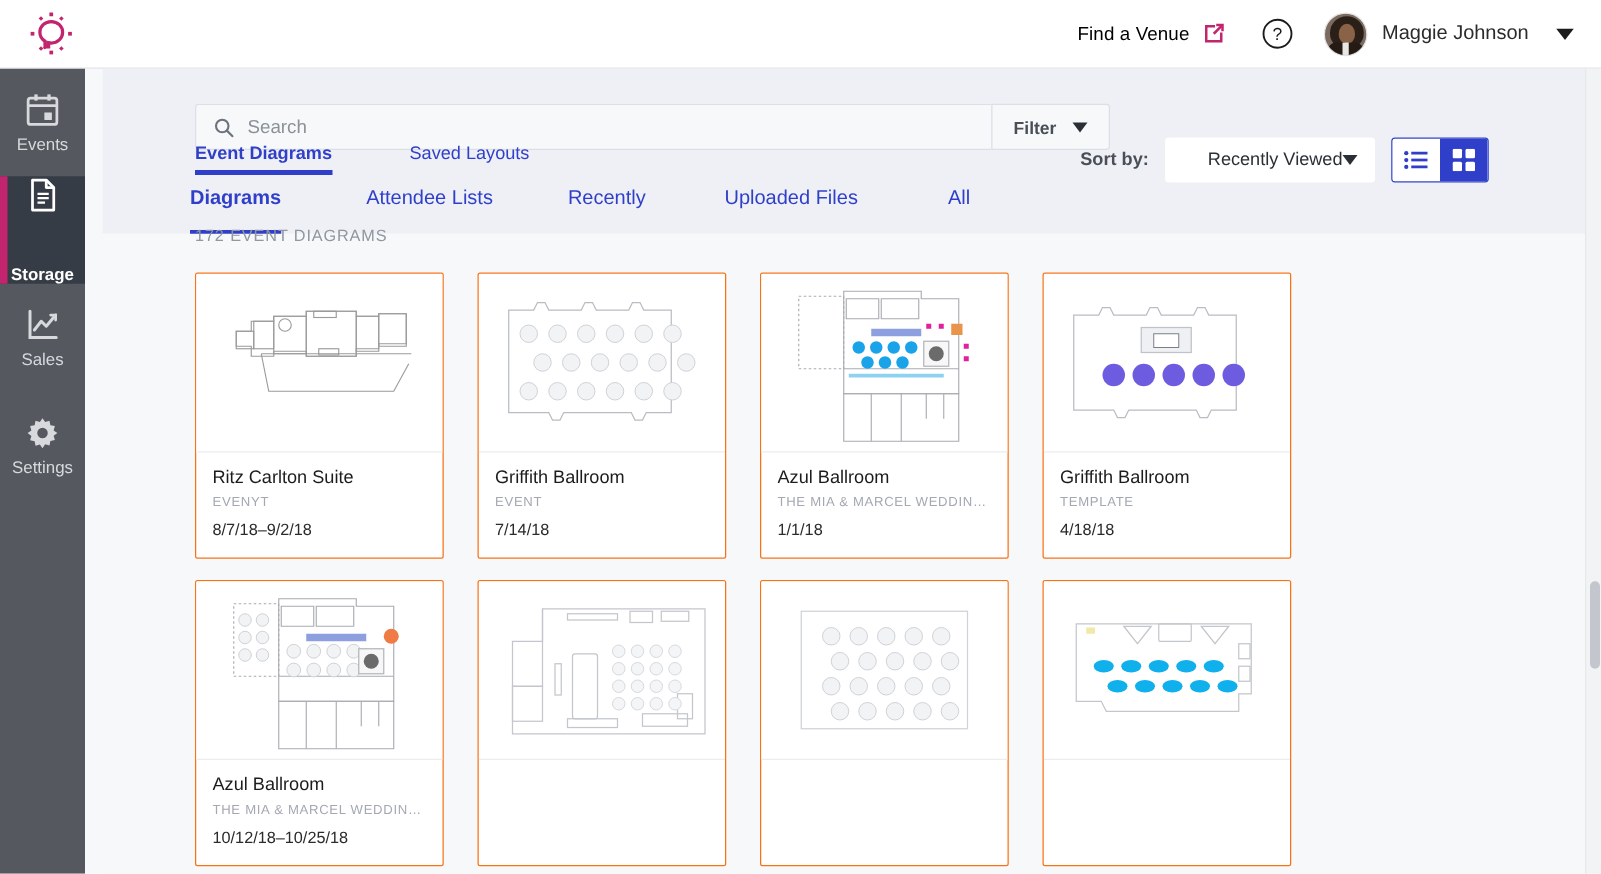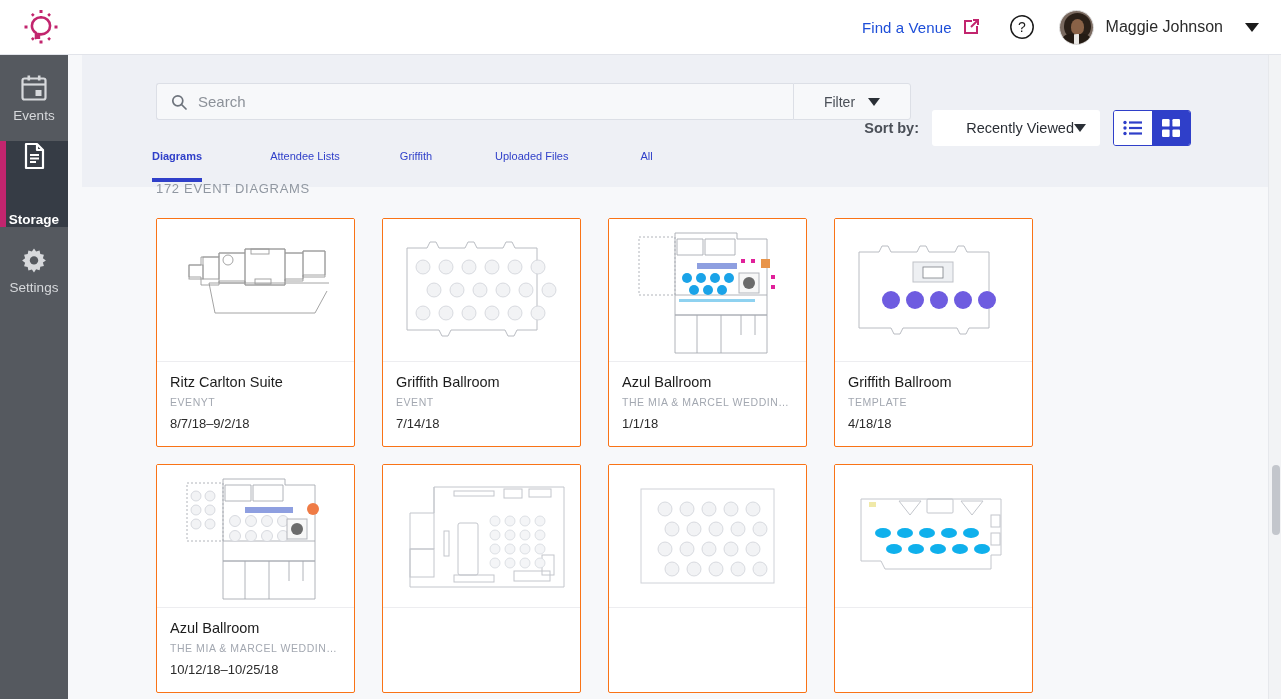--- a/index.html
+++ b/index.html
@@ -16,21 +16,21 @@
   .topbar {
     position: absolute; top:0; left:0; width:1281px; height:55px;
     background:#ffffff; border-bottom:1px solid #e2e4ea;
     display:flex; align-items:center;
   }
   .logo-wrap { width:82px; display:flex; align-items:center; justify-content:center; }
   .topbar-right {
     margin-left:auto; display:flex; align-items:center; padding-right:22px; gap:0;
   }
   .find-venue {
-    color:#1d4ed8; font-size:15px; letter-spacing:.1px; cursor:pointer;
+    color:#000000; font-size:15px; letter-spacing:.1px; cursor:pointer;
     display:flex; align-items:center; gap:9px; margin-right:28px;
   }
   .ext-ico { display:block; }
   .help-ico { margin-right:24px; cursor:pointer; display:block; }
   .avatar {
     width:35px; height:35px; border-radius:50%; overflow:hidden;
     background:#7a6a60; margin-right:12px; position:relative; flex:none;
     border:1px solid #e3e3e3;
   }
   .avatar .hair { position:absolute; left:4px; top:2px; width:27px; height:26px;
@@ -72,37 +72,37 @@
     width:637px; height:37px; background:#f7f8fa; border:1px solid #dcdfe6;
     border-right:none; border-radius:3px 0 0 3px;
     display:flex; align-items:center; padding-left:14px; gap:9px;
   }
   .searchbox input {
     border:none; outline:none; background:transparent; font-size:15px;
     color:#4a4f57; width:560px; font-family:"Liberation Sans", sans-serif;
   }
   .searchbox input::placeholder { color:#8c9199; }
   .filterbtn {
-    width:118px; height:37px; background:#f7f8fa; border:1px solid #dcdfe6;
+    width:95px; height:37px; background:#f7f8fa; border:1px solid #dcdfe6;
     border-radius:0 3px 3px 0; display:flex; align-items:center;
-    justify-content:center; gap:13px; cursor:pointer; font-size:14px; color:#4a4f57;
+    justify-content:center; gap:13px; cursor:pointer; font-size:14px; color:#4a4f57;font-weight:bold;
   }
   .caret-sm { width:0;height:0;border-left:6px solid transparent;border-right:6px solid transparent;
       border-top:8px solid #2a2f36; }
   .newbtn {
     position:absolute; top:28px; left:867px; width:168px; height:37px;
     background:#b4257a; color:#fff; border:none; border-radius:4px;
     font-size:15px; font-weight:bold; cursor:pointer;
     font-family:"Liberation Sans", sans-serif;
   }
 
   
   .tabs { position:absolute; top:95px; left:70px; display:flex; align-items:flex-end; }
   .tab {
-    color:#2f3fc9; font-size:11px; padding:0 0 20px 0; cursor:pointer;
+    color:#2f3fc9; font-size:16px; padding:0 0 20px 0; cursor:pointer;
     position:relative; white-space:nowrap;
   }
   .tab.active { font-weight:bold; }
   .tab.active::after {
     content:""; position:absolute; left:0; right:0; bottom:0; height:4px; background:#2f3fc9;
   }
 
   
   .subband { position:absolute; top:132px; left:0; width:1199px; height:512px; background:#f7f8fa; }
   .subtabs { position:absolute; top:60px; left:74px; display:flex; align-items:flex-end; }
@@ -225,20 +225,28 @@
 
     <div class="nav-item active">
       <svg class="nav-ico" width="30" height="30" viewBox="0 0 30 30">
         <path d="M7 3h11l6 6v18H7z" fill="none" stroke="#ffffff" stroke-width="2.2" stroke-linejoin="round"></path>
         <path d="M18 3v6h6" fill="none" stroke="#ffffff" stroke-width="2.2" stroke-linejoin="round"></path>
         <path d="M11 14h9M11 17.5h9M11 21h6" stroke="#ffffff" stroke-width="1.8"></path>
       </svg>
       <span>Storage</span>
     </div>
 
+    <div class="nav-item">
+      <svg class="nav-ico" width="30" height="30" viewBox="0 0 30 30">
+        <path d="M5 4v21h21" fill="none" stroke="#d7d9dc" stroke-width="2.4" stroke-linecap="round"></path>
+        <path d="M8.5 19l5.5-7 4 4 7.5-9" fill="none" stroke="#d7d9dc" stroke-width="2.4" stroke-linecap="round" stroke-linejoin="round"></path>
+        <path d="M21.5 7h4v4" fill="none" stroke="#d7d9dc" stroke-width="2.2" stroke-linecap="round"></path>
+      </svg>
+      <span>Sales</span>
+    </div>
 
     <div class="nav-item">
       <svg class="nav-ico" width="30" height="30" viewBox="0 0 30 30">
         <path d="M15 3.5l2.1 3.0 3.5-1.0 .7 3.6 3.6.7-1.0 3.5 3.0 2.1-3.0 2.1 1.0 3.5-3.6.7-.7 3.6-3.5-1.0L15 27.5l-2.1-3.0-3.5 1.0-.7-3.6-3.6-.7 1.0-3.5L3.1 15.4l3.0-2.1-1.0-3.5 3.6-.7.7-3.6 3.5 1.0z" fill="#d7d9dc"></path>
         <circle cx="15" cy="15.4" r="4.2" fill="#55595f"></circle>
       </svg>
       <span>Settings</span>
     </div>
 
   </div>
@@ -263,32 +271,40 @@
 
 
     <div class="tabs">
       <div class="tab active" style="margin-right:68px;">
         <span>Diagrams</span>
       </div>
       <div class="tab" style="margin-right:60px;">
         <span>Attendee Lists</span>
       </div>
       <div class="tab" style="margin-right:63px;">
-        <span>Griffith</span>
+        <span>Recently</span>
       </div>
       <div class="tab" style="margin-right:72px;">
         <span>Uploaded Files</span>
       </div>
       <div class="tab">
         <span>All</span>
       </div>
     </div>
 
     <div class="subband"></div>
 
+    <div class="subtabs">
+      <div class="subtab active" style="margin-right:62px;">
+        <span>Event Diagrams</span>
+      </div>
+      <div class="subtab">
+        <span>Saved Layouts</span>
+      </div>
+    </div>
 
     <div class="sortwrap">
       <span class="sortlabel">Sort by:</span>
       <div class="sortsel">
         <span>Recently Viewed</span>
         <span class="caret-sm"></span>
       </div>
       <div class="viewtoggle">
         <div class="vbtn">
           <svg width="20" height="16" viewBox="0 0 20 16">

